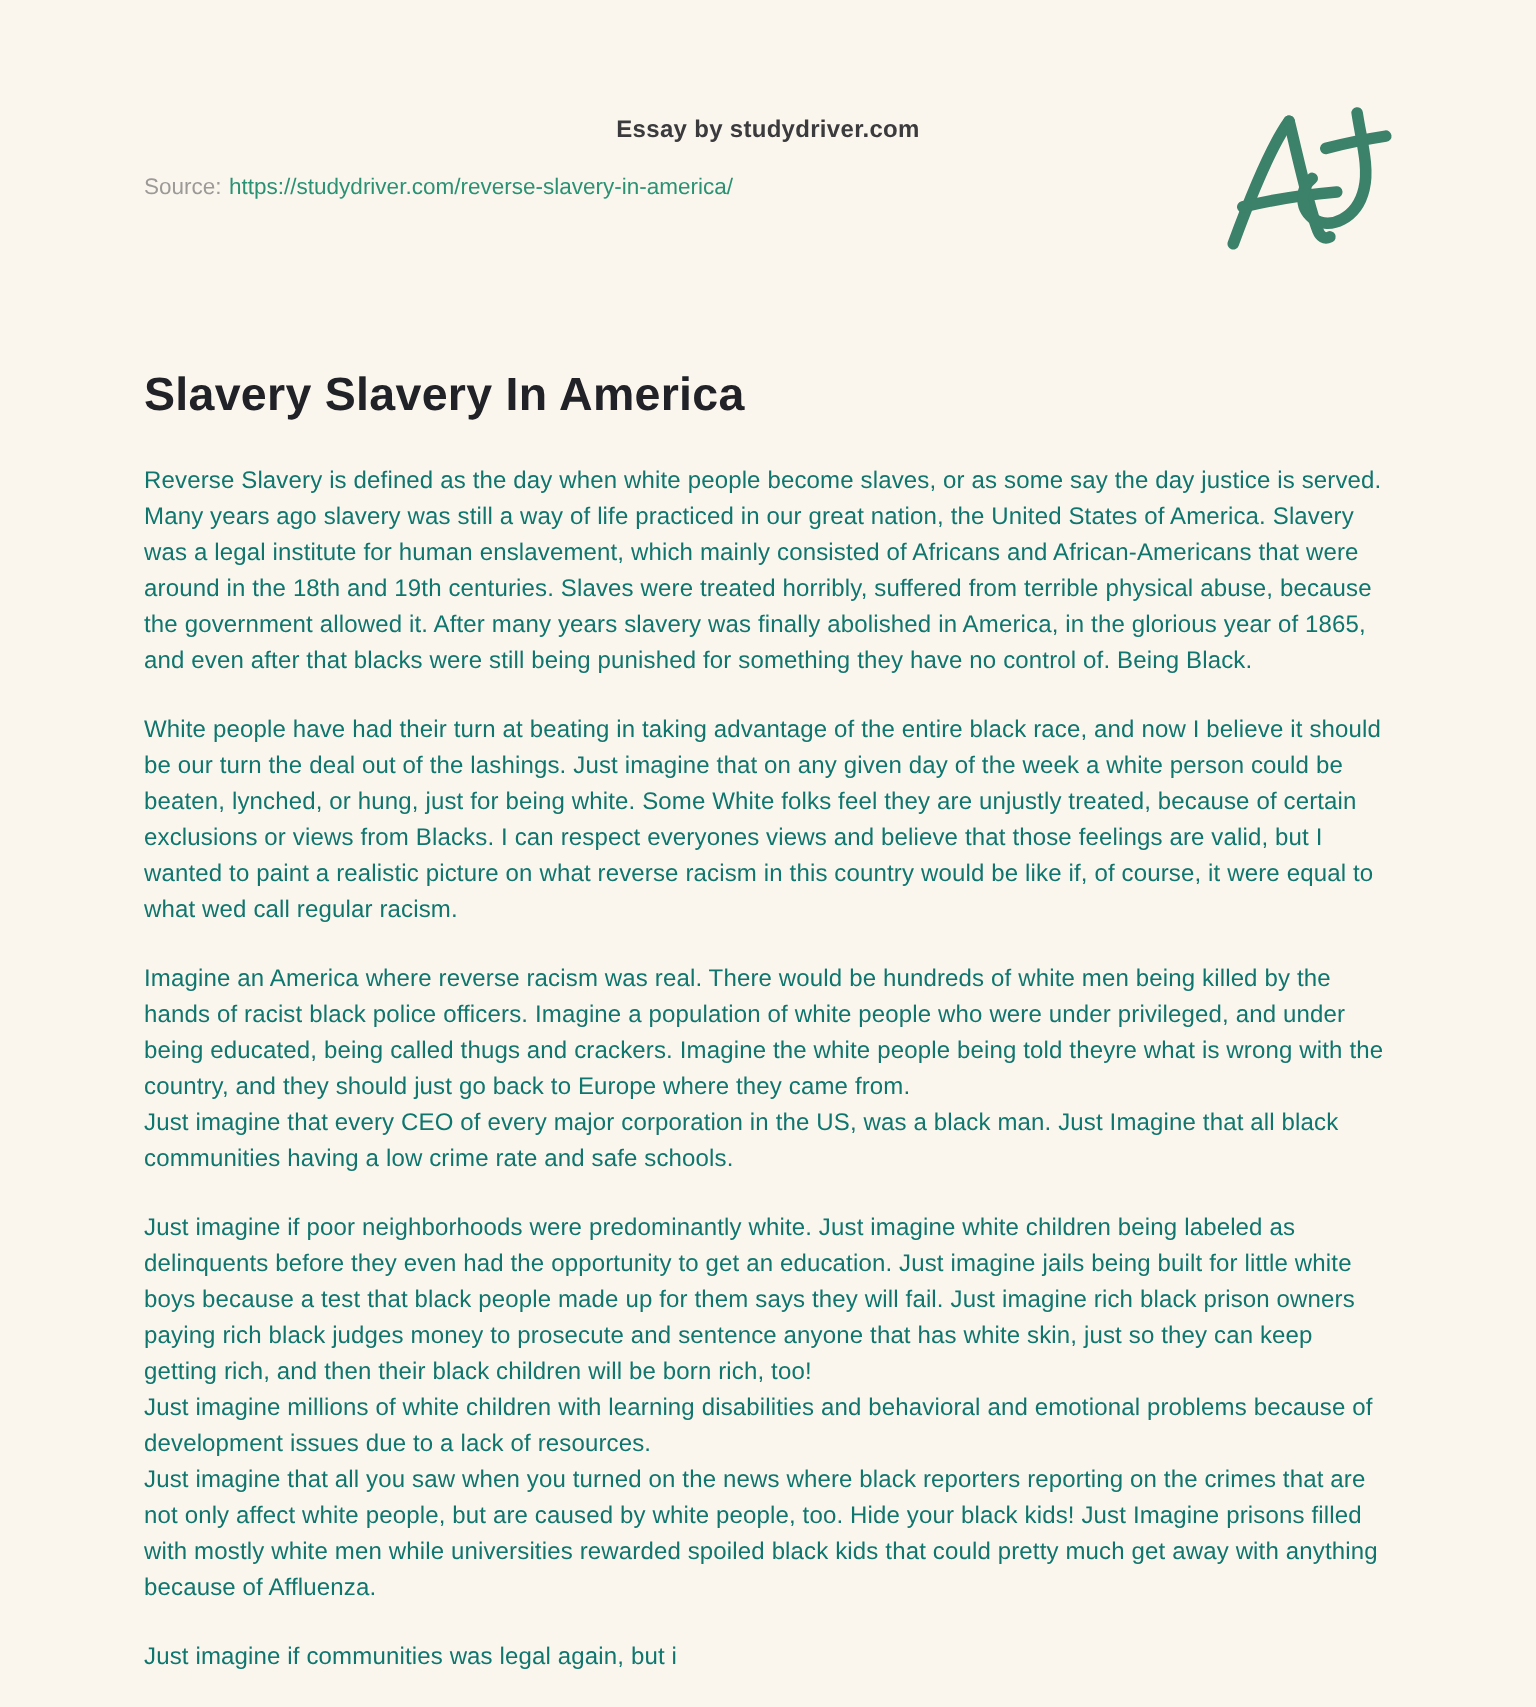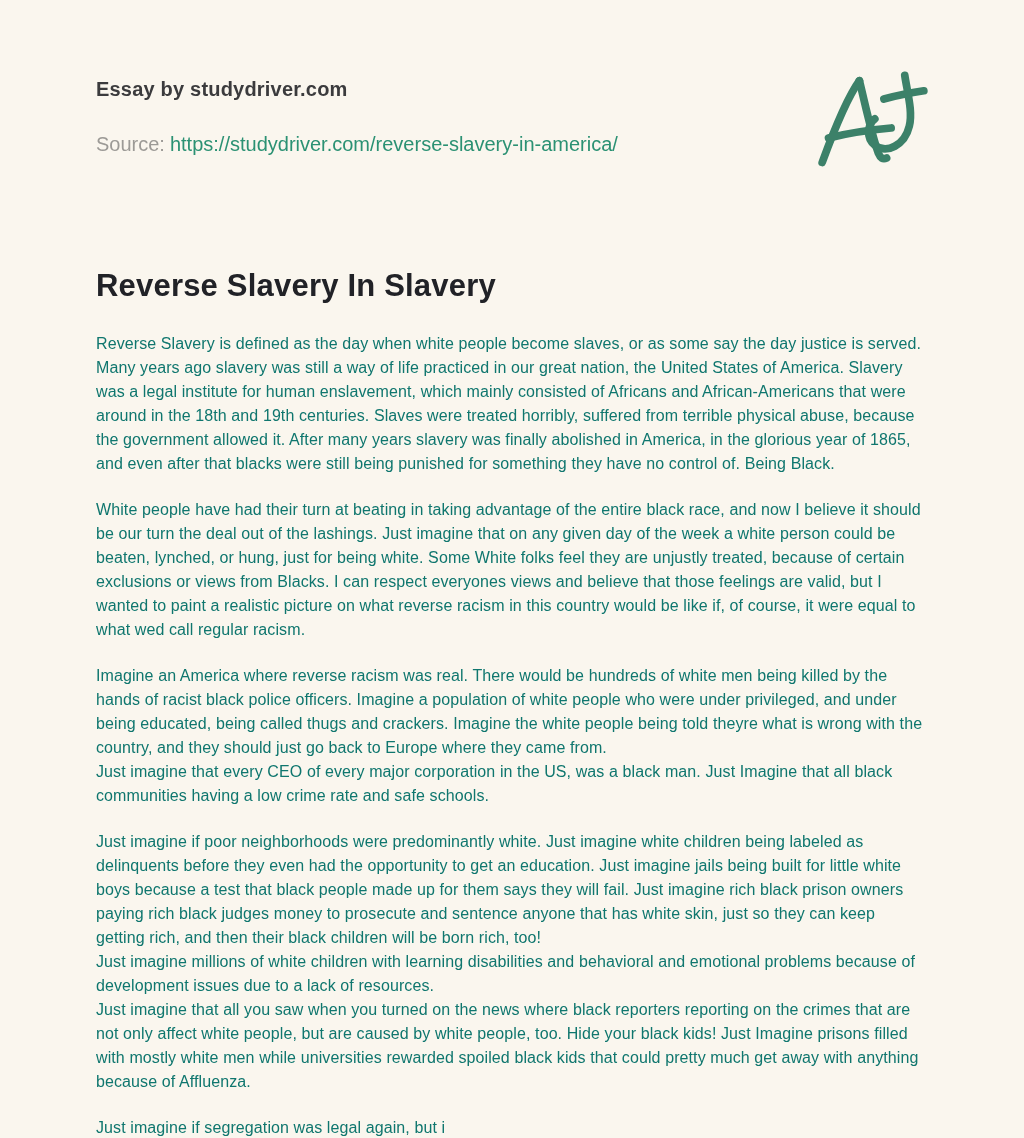--- a/index.html
+++ b/index.html
@@ -15,28 +15,29 @@
     background: #faf6ee;
     overflow: hidden;
   }
   .content {
     padding: 78px 96px 0 96px;
   }
   .doc-header {
     position: relative;
   }
   .doc-header h1 {
-    font-size: 20px;
+    font-size: 16px;
     font-weight: 700;
     color: #3b3b3d;
     letter-spacing: 0.2px;
+    text-align: center;
   }
   .source-line {
-    margin-top: 32px;
-    font-size: 20px;
+    margin-top: 20px;
+    font-size: 15px;
     color: #9c9a96;
   }
   .source-line a {
     color: #2b9173;
     text-decoration: none;
     margin-left: 5px;
   }
   .logo {
     position: absolute;
     top: -10px;
@@ -82,27 +83,27 @@
         <path d="M 50,14 C 56,38 63,72 71,94 C 73,99 76,101 80,99"></path>
 
         <path d="M 16,77 C 36,72 62,68 85,66"></path>
 
         <path d="M 77,34 C 92,30 108,27 121,25"></path>
 
         <path d="M 100,8 C 103,28 109,48 105,64 C 100,85 80,95 67,85 C 57,77 59,62 67,56"></path>
       </svg>
     </div>
 
-    <h2 class="article-title">Reverse Slavery In Slavery</h2>
+    <h2 class="article-title">Slavery Slavery In America</h2>
 
     <div class="article-body">
       <p>Reverse Slavery is defined as the day when white people become slaves, or as some say the day justice is served. Many years ago slavery was still a way of life practiced in our great nation, the United States of America. Slavery was a legal institute for human enslavement, which mainly consisted of Africans and African-Americans that were around in the 18th and 19th centuries. Slaves were treated horribly, suffered from terrible physical abuse, because the government allowed it. After many years slavery was finally abolished in America, in the glorious year of 1865, and even after that blacks were still being punished for something they have no control of. Being Black.</p>
       <p>White people have had their turn at beating in taking advantage of the entire black race, and now I believe it should be our turn the deal out of the lashings. Just imagine that on any given day of the week a white person could be beaten, lynched, or hung, just for being white. Some White folks feel they are unjustly treated, because of certain exclusions or views from Blacks. I can respect everyones views and believe that those feelings are valid, but I wanted to paint a realistic picture on what reverse racism in this country would be like if, of course, it were equal to what wed call regular racism.</p>
       <p>Imagine an America where reverse racism was real. There would be hundreds of white men being killed by the hands of racist black police officers. Imagine a population of white people who were under privileged, and under being educated, being called thugs and crackers. Imagine the white people being told theyre what is wrong with the country, and they should just go back to Europe where they came from.
 Just imagine that every CEO of every major corporation in the US, was a black man. Just Imagine that all black communities having a low crime rate and safe schools.</p>
       <p>Just imagine if poor neighborhoods were predominantly white. Just imagine white children being labeled as delinquents before they even had the opportunity to get an education. Just imagine jails being built for little white boys because a test that black people made up for them says they will fail. Just imagine rich black prison owners paying rich black judges money to prosecute and sentence anyone that has white skin, just so they can keep getting rich, and then their black children will be born rich, too!
 Just imagine millions of white children with learning disabilities and behavioral and emotional problems because of development issues due to a lack of resources.
 Just imagine that all you saw when you turned on the news where black reporters reporting on the crimes that are not only affect white people, but are caused by white people, too. Hide your black kids! Just Imagine prisons filled with mostly white men while universities rewarded spoiled black kids that could pretty much get away with anything because of Affluenza.</p>
-      <p>Just imagine if segregation was legal again, but i</p>
+      <p>Just imagine if communities was legal again, but i</p>
     </div>
 
   </div>
 </div>
 
 </body></html>

